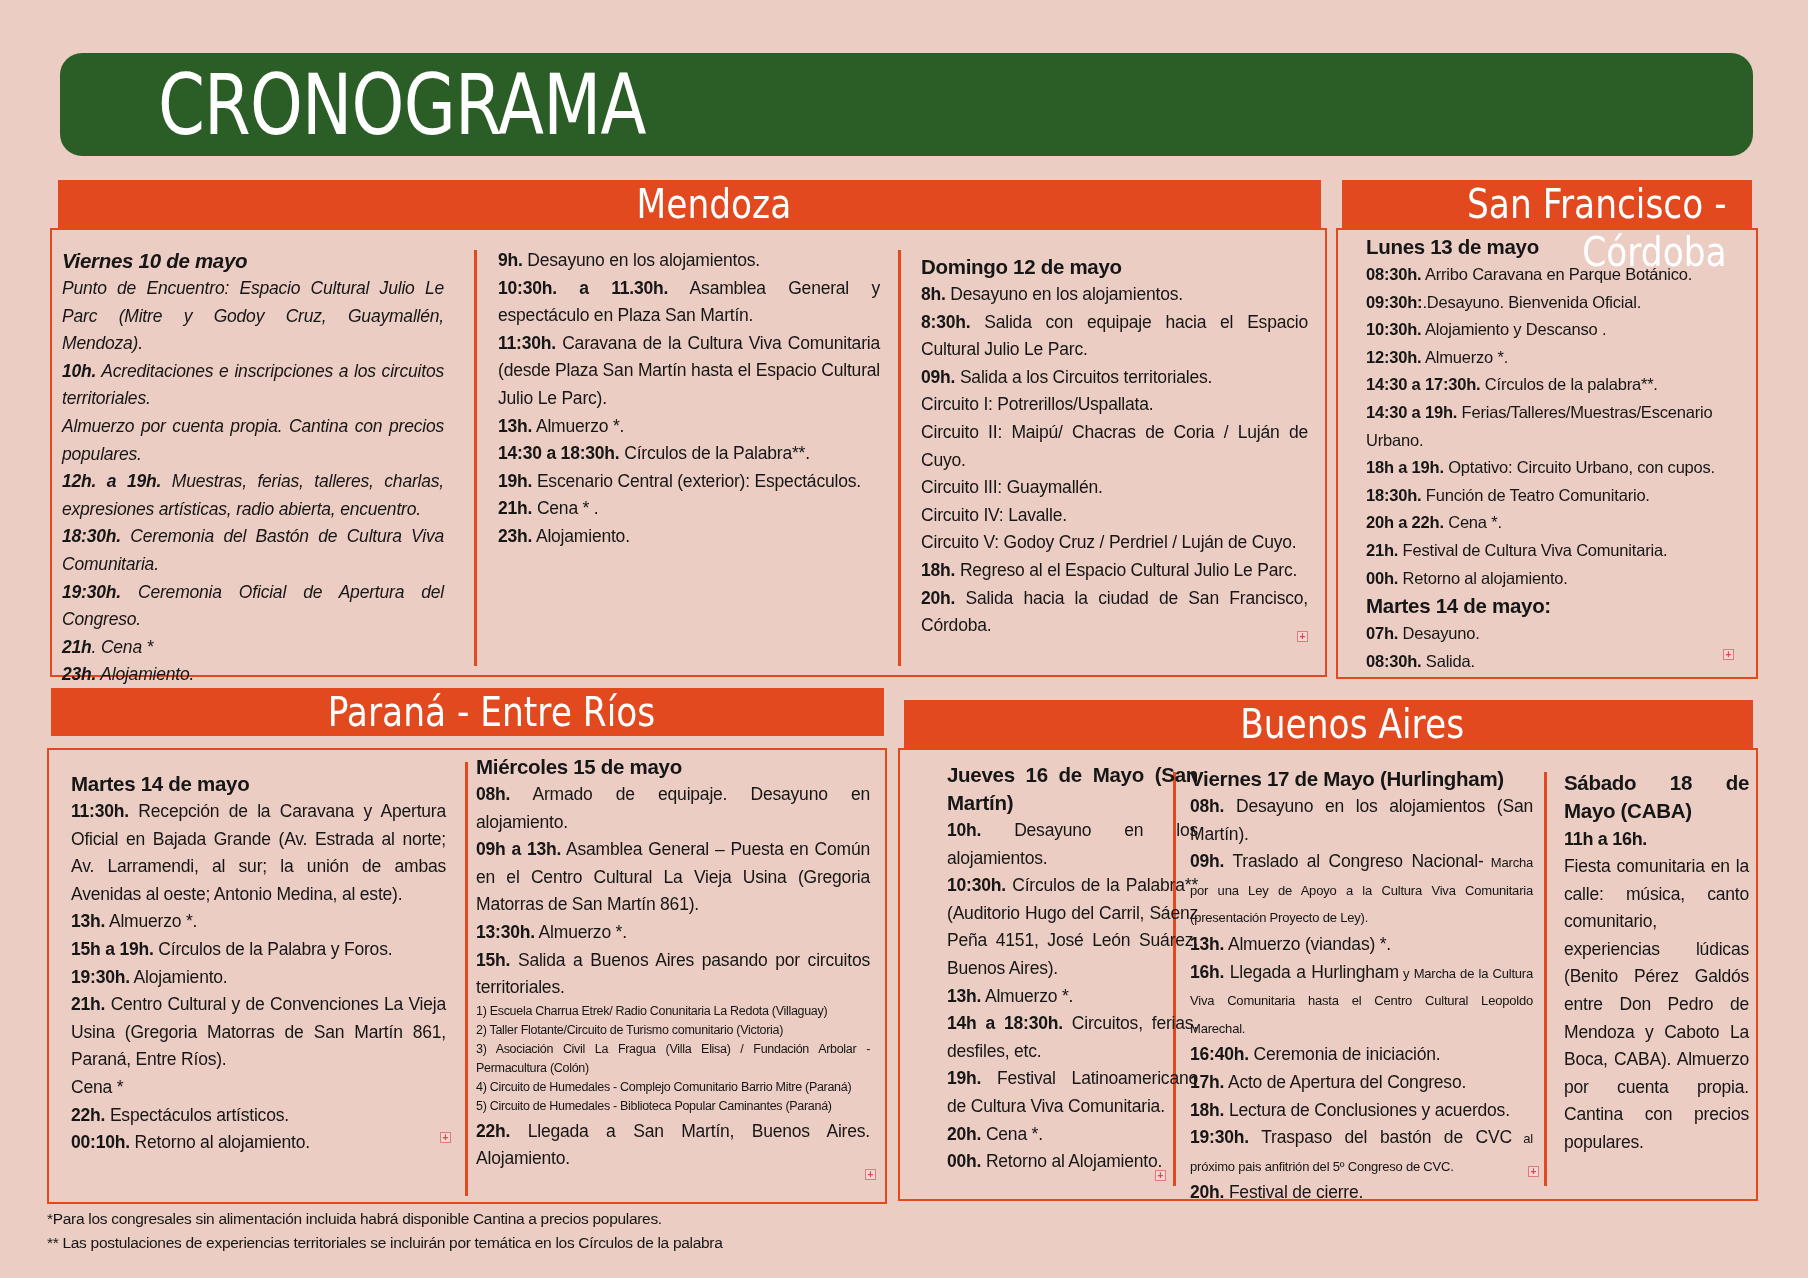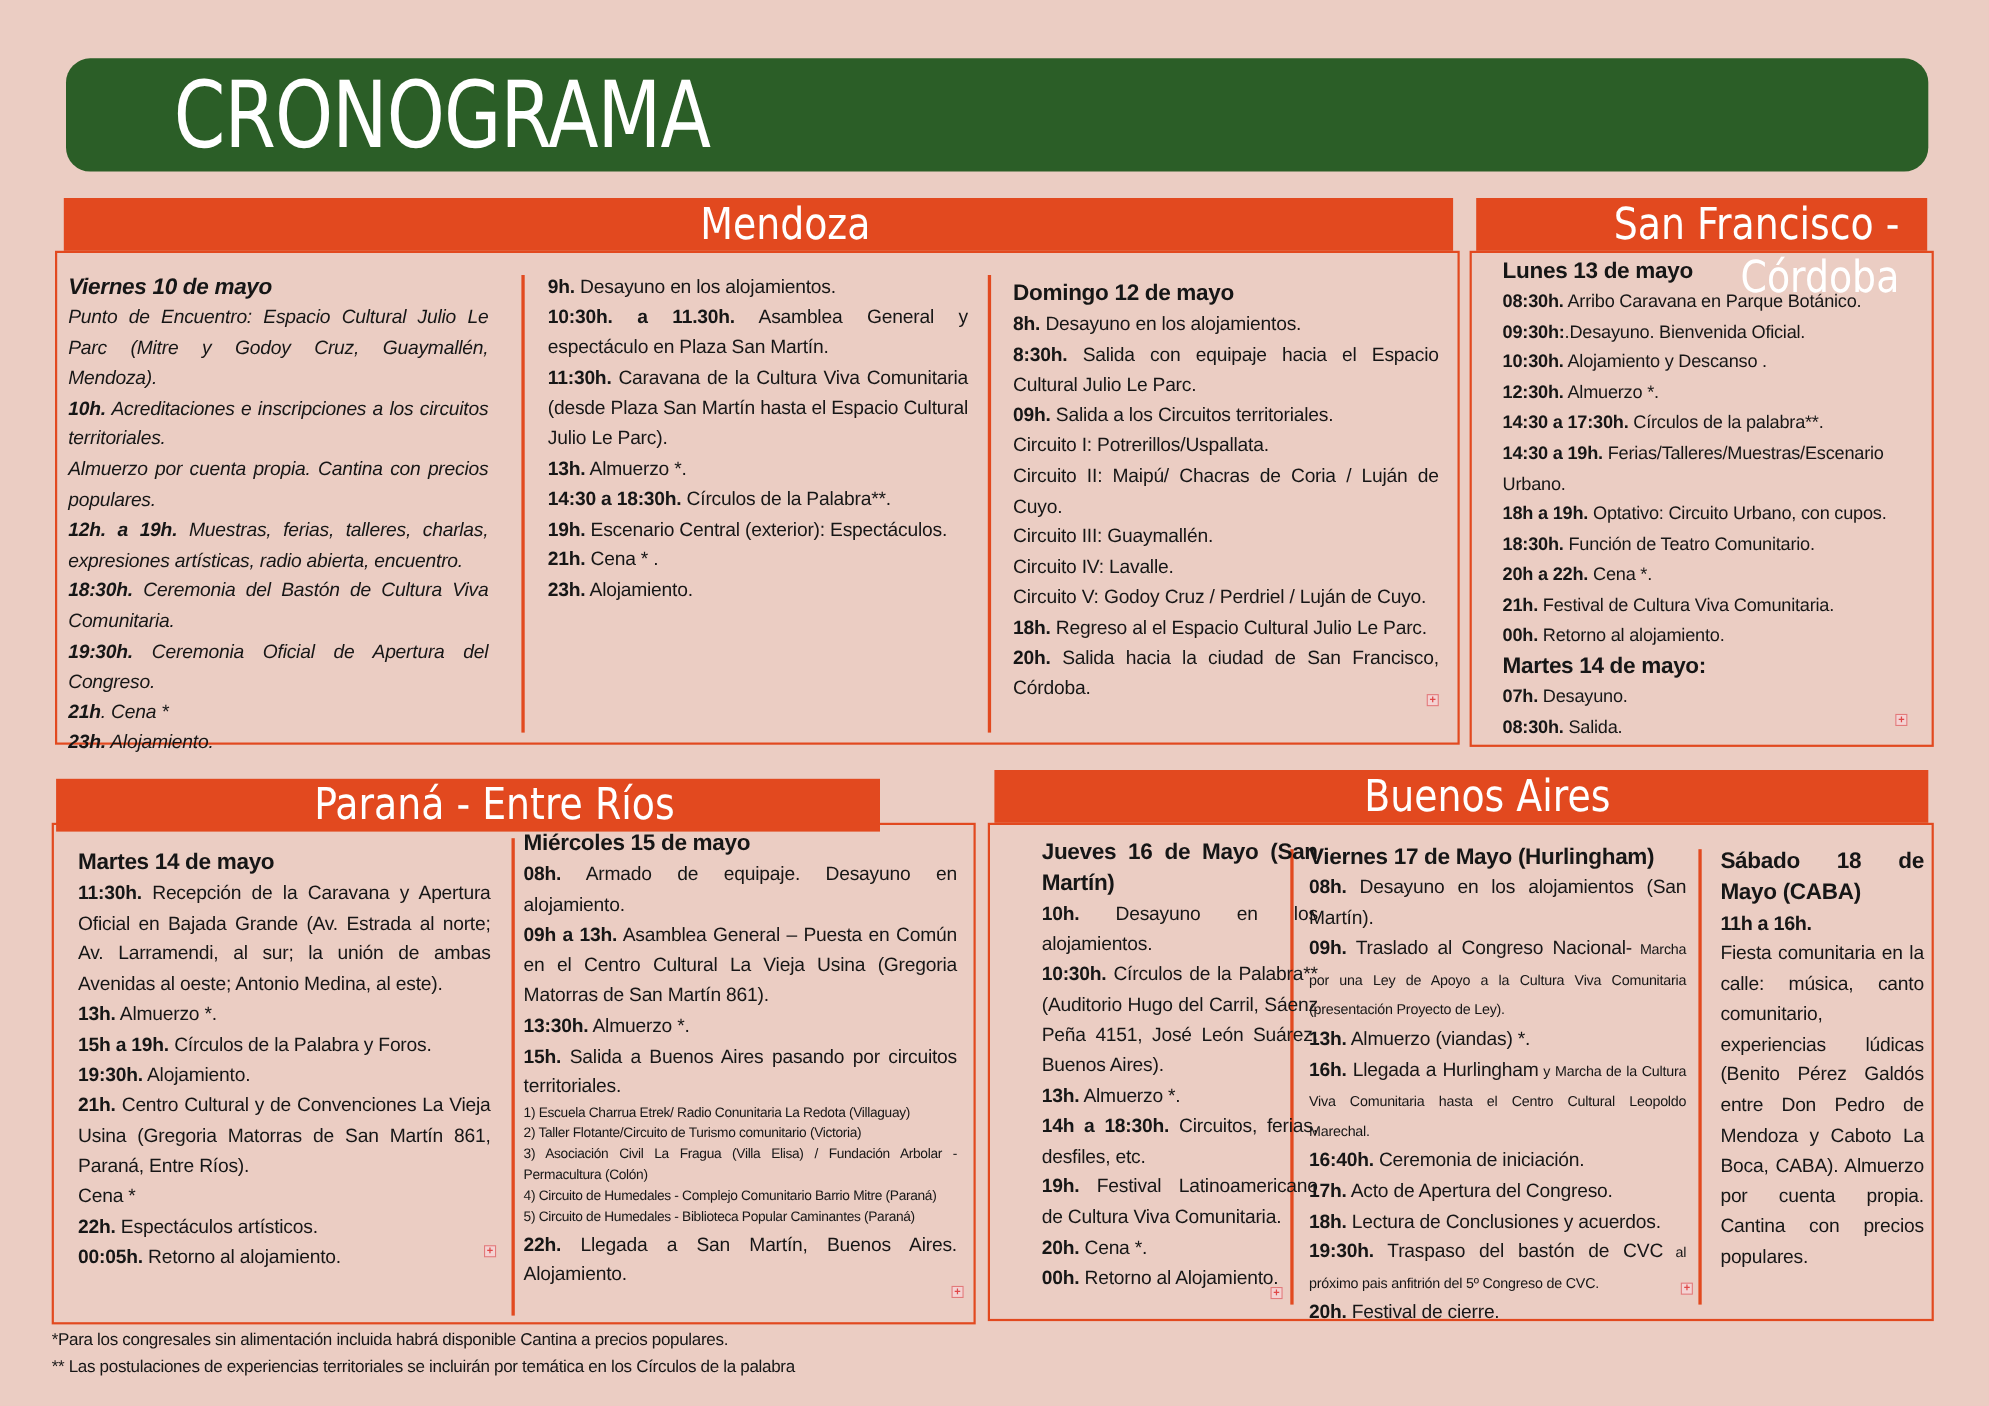--- a/index.html
+++ b/index.html
@@ -86,35 +86,35 @@
     <div><b>18:30h.</b><span> Función de Teatro Comunitario.</span></div>
     <div><b>20h a 22h.</b><span> Cena *.</span></div>
     <div><b>21h.</b><span> Festival de Cultura Viva Comunitaria.</span></div>
     <div><b>00h.</b><span> Retorno al alojamiento.</span></div>
     <div class="day">Martes 14 de mayo:</div>
     <div><b>07h.</b><span> Desayuno.</span></div>
     <div><b>08:30h.</b><span> Salida.</span></div>
   </div>
 <div class="plus" style="left:1723px;top:649px;">+</div>
 
-<div class="abs sec-head" style="left:51px;top:708px;width:749px;">
+<div class="abs sec-head" style="left:51px;top:688px;width:833px;">
   <span>Paraná - Entre Ríos</span>
 </div>
 <div class="abs sec-box" style="left:47px;top:748px;width:840px;height:456px;"></div>
 <div class="vline" style="left:465px;top:762px;height:434px;"></div>
 <div class="col" style="left:71px;top:770px;width:375px;" id="par0">
     <div class="day">Martes 14 de mayo</div>
     <div><b>11:30h.</b><span> Recepción de la Caravana y Apertura Oficial en Bajada Grande (Av. Estrada al norte; Av. Larramendi, al sur; la unión de ambas Avenidas al oeste; Antonio Medina, al este).</span></div>
     <div><b>13h.</b><span> Almuerzo *.</span></div>
     <div><b>15h a 19h.</b><span> Círculos de la Palabra y Foros.</span></div>
     <div><b>19:30h.</b><span> Alojamiento.</span></div>
     <div><b>21h.</b><span> Centro Cultural y de Convenciones La Vieja Usina (Gregoria Matorras de San Martín 861, Paraná, Entre Ríos).</span></div>
     <div><span>Cena *</span></div>
     <div><b>22h.</b><span> Espectáculos artísticos.</span></div>
-    <div><b>00:05h.</b><span> Retorno al alojamiento.</span></div>
+    <div><b>00:10h.</b><span> Retorno al alojamiento.</span></div>
   </div>
 <div class="col" style="left:476px;top:753px;width:394px;" id="par1">
     <div class="day">Miércoles 15 de mayo</div>
     <div><b>08h.</b><span> Armado de equipaje. Desayuno en alojamiento.</span></div>
     <div><b>09h a 13h.</b><span> Asamblea General – Puesta en Común en el Centro Cultural La Vieja Usina (Gregoria Matorras de San Martín 861).</span></div>
     <div><b>13:30h.</b><span> Almuerzo *.</span></div>
     <div><b>15h.</b><span> Salida a Buenos Aires pasando por circuitos territoriales.</span></div>
     <span class="sm">1) Escuela Charrua Etrek/ Radio Conunitaria La Redota (Villaguay)</span>
     <span class="sm">2) Taller Flotante/Circuito de Turismo comunitario (Victoria)</span>
     <span class="sm">3) Asociación Civil La Fragua (Villa Elisa) / Fundación Arbolar - Permacultura (Colón)</span>

